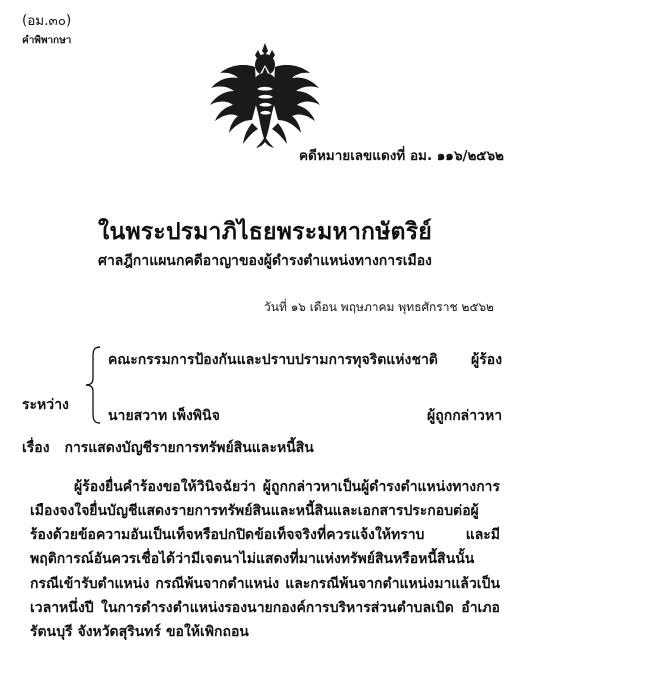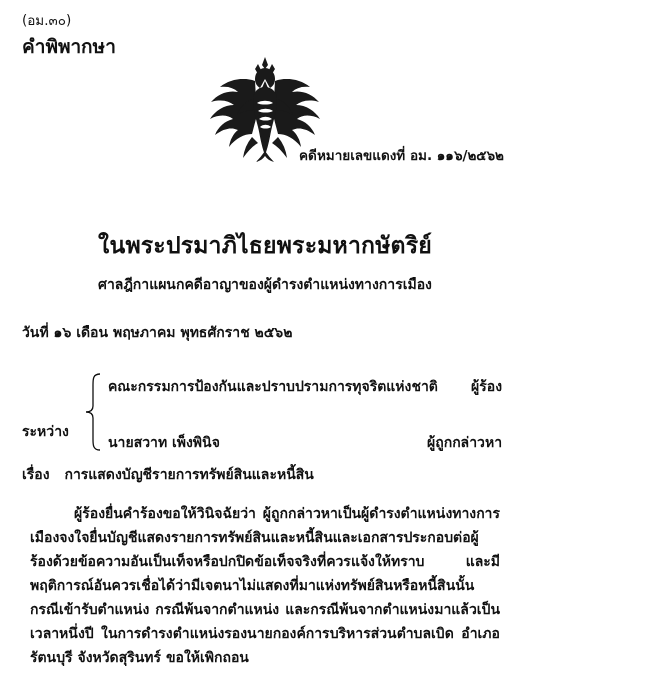--- a/index.html
+++ b/index.html
@@ -21,21 +21,21 @@
     height: 694px;
     box-sizing: border-box;
     padding: 10px 18px 0 22px;
   }
   .doc-code {
     font-size: 13.5px;
     line-height: 1.5;
     margin: 0 0 2px 0;
   }
   .doc-kind {
-    font-size: 19px;
+    font-size: 10px;
     font-weight: bold;
     line-height: 1.5;
     margin: 0;
   }
   .emblem-wrap {
     width: 100%;
     display: flex;
     justify-content: center;
     margin-top: -6px;
     margin-bottom: 2px;
@@ -62,28 +62,27 @@
     text-align: center;
   }
   .title-main {
     font-size: 23px;
     font-weight: bold;
     letter-spacing: 0.2px;
   }
   .title-sub {
     font-size: 14px;
     font-weight: bold;
-    margin-top: 10px;
   }
   .date-line {
     margin-top: 26px;
-    text-align: left;
+    text-align: right;
     padding-right: 14px;
-    font-size: 14px;
-    font-weight: bold;
+    font-size: 12px;
+    font-weight: normal;
   }
   .parties {
     margin-top: 26px;
     position: relative;
     height: 86px;
   }
   .between-label {
     position: absolute;
     left: 0;
     top: 51px;

